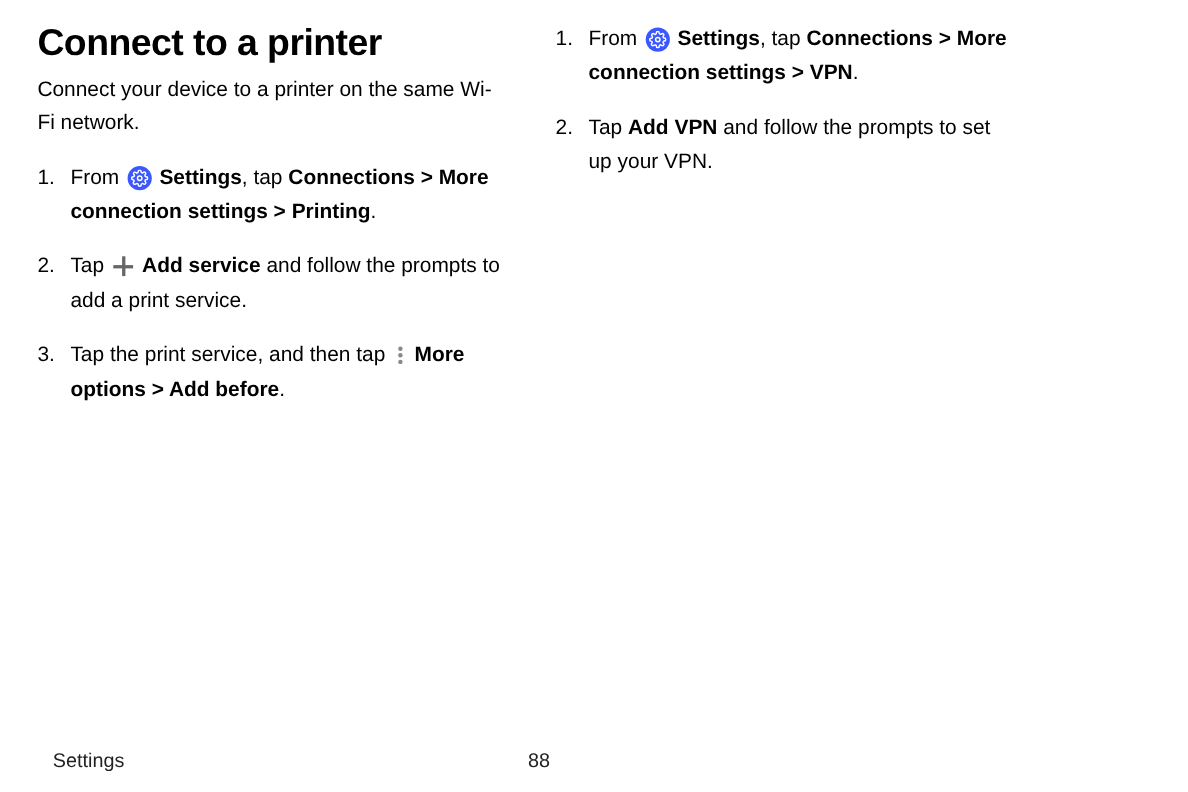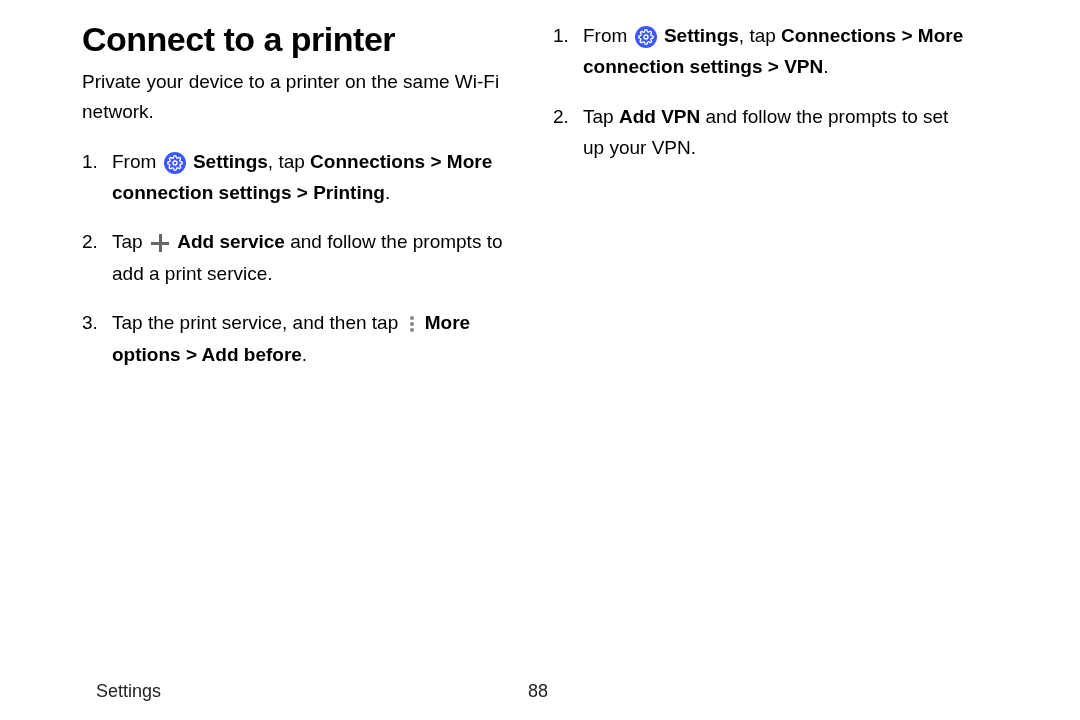--- a/index.html
+++ b/index.html
@@ -1,17 +1,17 @@
 <!DOCTYPE html>
 <html><head>
 <meta charset="utf-8">
 <style>
   * { box-sizing: border-box; margin: 0; padding: 0; }
   html, body { width: 1080px; height: 720px; background: #fff; font-family: Arial, Helvetica, sans-serif; color: #000; }
-  .page { display: flex; width: 960px; height: 720px; padding: 20px 34px 10px 34px; flex-direction: column; margin-left: 48px; }
+  .page { display: flex; width: 960px; height: 720px; padding: 20px 34px 10px 34px; flex-direction: column; }
   .cols { flex: 1; display: flex; gap: 50px; }
   .col { flex: 1; }
   h1 { font-size: 34px; font-weight: 800; letter-spacing: -0.5px; margin-bottom: 8px; }
   .intro { font-size: 19px; line-height: 1.6; margin-bottom: 18px; }
   ol { list-style: none; counter-reset: step; }
   li { counter-increment: step; font-size: 19px; line-height: 1.65; margin-bottom: 18px; padding-left: 30px; position: relative; }
   li::before { content: counter(step) "."; position: absolute; left: 0; top: 0; font-size: 19px; }
   .b { font-weight: 700; }
   .link { color: #1e5fd8; }
   .icon { display: inline-flex; vertical-align: middle; align-items: center; justify-content: center; margin: 0 2px; }
@@ -28,21 +28,21 @@
   .footer .pagenum { flex: 1; text-align: left; }
 </style>
 </head>
 <body>
 
 <div class="page">
   <div class="cols">
 
     <div class="col">
       <h1>Connect to a printer</h1>
-      <p class="intro">Private your device to a printer on the same Wi-Fi network.</p>
+      <p class="intro">Connect your device to a printer on the same Wi-Fi network.</p>
       <ol>
         <li>
           <span>From </span><span class="icon settings-icon">
               <svg viewBox="0 0 24 24" fill="none" stroke="#fff" stroke-width="2">
                 <circle cx="12" cy="12" r="3"></circle>
                 <path d="M19.4 15a1.65 1.65 0 0 0 .33 1.82l.06.06a2 2 0 1 1-2.83 2.83l-.06-.06a1.65 1.65 0 0 0-1.82-.33 1.65 1.65 0 0 0-1 1.51V21a2 2 0 1 1-4 0v-.09a1.65 1.65 0 0 0-1-1.51 1.65 1.65 0 0 0-1.82.33l-.6.06a2 2 0 1 1-2.83-2.83l.06-.06a1.65 1.65 0 0 0 .33-1.82 1.65 1.65 0 0 0-1.51-1H3a2 2 0 1 1 0-4h.09a1.65 1.65 0 0 0 1.51-1 1.65 1.65 0 0 0-.33-1.82l-.06-.06a2 2 0 1 1 2.83-2.83l.06.06a1.65 1.65 0 0 0 1.82.33h0a1.65 1.65 0 0 0 1-1.51V3a2 2 0 1 1 4 0v.09a1.65 1.65 0 0 0 1 1.51h0a1.65 1.65 0 0 0 1.82-.33l.06-.06a2 2 0 1 1 2.83 2.83l-.06.06a1.65 1.65 0 0 0-.33 1.82v0a1.65 1.65 0 0 0 1.51 1H21a2 2 0 1 1 0 4h-.09a1.65 1.65 0 0 0-1.51 1z"></path>
               </svg>
             </span>
           <span class="b">Settings</span><span>, tap </span><span class="b">Connections</span><span class="b"> &gt; </span><span class="b">More connection settings</span><span class="b"> &gt; </span><span class="b">Printing</span><span>.</span>
         </li>

